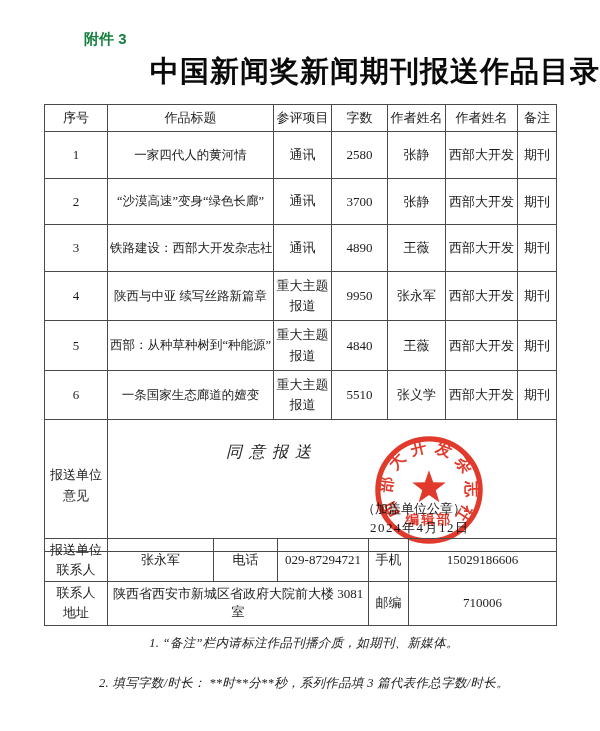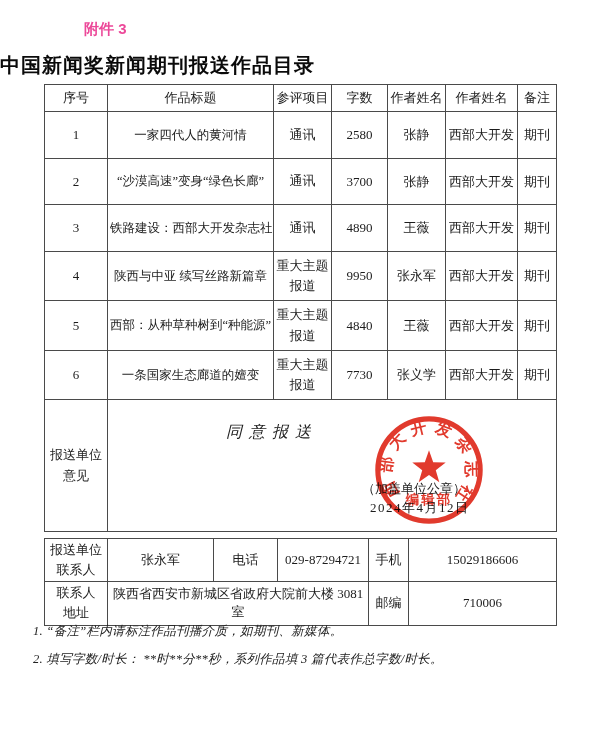--- a/index.html
+++ b/index.html
@@ -2,31 +2,31 @@
 <html><head>
 <meta charset="utf-8">
 <style>
   html,body{margin:0;padding:0;}
   body{
     width:600px;height:731px;background:#ffffff;position:relative;
     font-family:"Liberation Serif","DejaVu Serif",serif;
     color:#1c1c1c;-webkit-font-smoothing:antialiased;
   }
   .attachment{
-    position:absolute;left:84px;top:20px;
+    position:absolute;left:84px;top:30px;
     font-family:"Liberation Sans","DejaVu Sans",sans-serif;
-    font-weight:600;font-size:15px;color:#ec4899;
+    font-weight:600;font-size:15px;color:#15803d;
   }
   .doc-title{
-    position:absolute;left:0;top:52px;width:600px;text-align:left;
+    position:absolute;left:0;top:52px;width:600px;text-align:right;
     font-family:"Liberation Sans","DejaVu Sans",sans-serif;
-    font-weight:700;font-size:20px;color:#0a0a0a;letter-spacing:1px;
+    font-weight:700;font-size:29px;color:#0a0a0a;letter-spacing:1px;
   }
   table{border-collapse:collapse;table-layout:fixed;}
-  .main-table{position:absolute;left:44px;top:84px;width:512px;padding-left:24px;}
+  .main-table{position:absolute;left:44px;top:104px;width:512px;padding-left:24px;}
   .contact-table{position:absolute;left:44px;top:538px;width:512px;}
   td{
     border:1px solid #4a4a4a;text-align:center;vertical-align:middle;
     font-size:13px;padding:1px 2px;overflow:hidden;color:#1c1c1c;
   }
   .hdr td{height:24px;font-size:13px;}
   .r1 td{height:44px;} .r2 td{height:43px;} .r3 td{height:44px;}
   .r4 td{height:46px;} .r5 td{height:47px;} .r6 td{height:46px;}
   .title-cell{font-size:12.5px;white-space:nowrap;}
   .prewrap{white-space:pre-line;line-height:1.55;}
@@ -41,21 +41,21 @@
   .seal-date{position:absolute;left:262px;top:99px;font-size:13px;letter-spacing:1.5px;white-space:nowrap;}
   .stamp-svg{
     position:absolute;left:259px;top:8px;width:124px;height:124px;
     mix-blend-mode:multiply;opacity:0.92;
   }
   .contact-table td{height:33px;}
   .notes{
     position:absolute;left:33px;top:618px;width:542px;
     font-style:italic;font-size:12.5px;color:#222;
   }
-  .notes p{margin:0;line-height:27.5px;letter-spacing:0.3px;}
+  .notes p{margin:12px;line-height:27.5px;letter-spacing:0.3px;text-align:center;}
 </style>
 </head>
 <body>
 
 <div class="attachment">附件 3</div>
 <div class="doc-title">中国新闻奖新闻期刊报送作品目录</div>
 
 <table class="main-table">
   <colgroup>
     <col style="width:63px">
@@ -121,21 +121,21 @@
     <td>4840</td>
     <td>王薇</td>
     <td>西部大开发</td>
     <td>期刊</td>
   </tr>
   <tr class="r6">
     <td>6</td>
     <td class="title-cell">一条国家生态廊道的嬗变</td>
     <td class="prewrap">重大主题
 报道</td>
-    <td>7730</td>
+    <td>5510</td>
     <td>张义学</td>
     <td>西部大开发</td>
     <td>期刊</td>
   </tr>
   <tr class="opinion-row">
     <td class="prewrap">报送单位
 意见</td>
     <td colspan="6" class="opinion-cell">
       <div class="opinion-inner">
         <div class="approval">同意报送</div>

